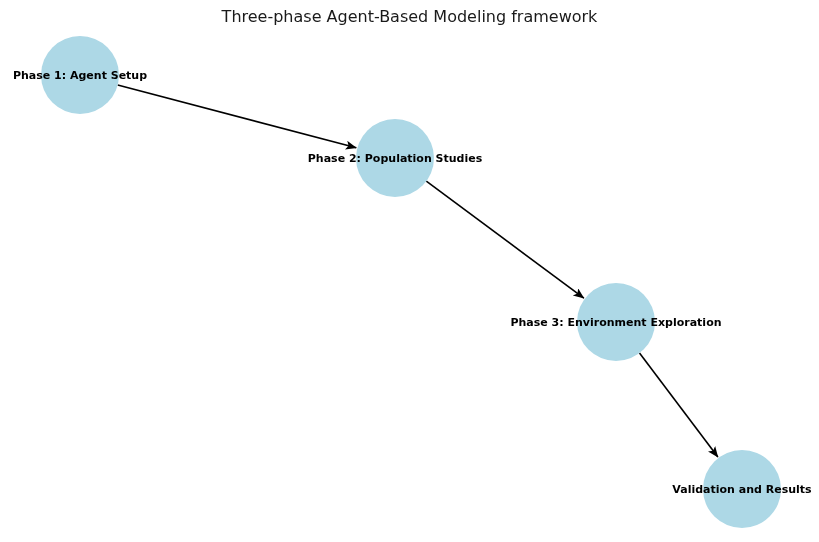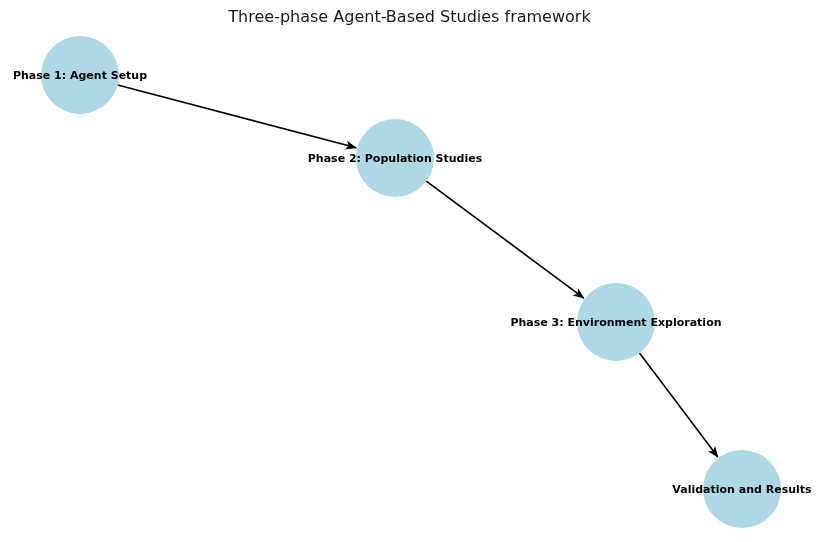--- a/index.html
+++ b/index.html
@@ -41,21 +41,21 @@
     font-family: "DejaVu Sans", sans-serif;
     font-size: 11px;
     font-weight: 700;
     text-anchor: middle;
   }
 </style>
 </head>
 <body>
 
 <div id="figure">
-  <div id="diagram-title">Three-phase Agent-Based Studies framework</div>
+  <div id="diagram-title">Three-phase Agent-Based Modeling framework</div>
   <svg id="diagram-svg" width="819" height="542" viewBox="0 0 819 542" xmlns="http://www.w3.org/2000/svg">
     <defs>
       <marker id="arrowhead" markerUnits="userSpaceOnUse" markerWidth="12" markerHeight="10" refX="10.5" refY="4.5" orient="auto">
         <path d="M0,0 L11,4.5 L0,9 L2.5,4.5 Z" fill="#000000"></path>
       </marker>
     </defs>
     <g id="edges-layer">
         <line x1="117.7" y1="84.9" x2="356.3" y2="147.8" stroke="#000000" stroke-width="1.6" marker-end="url(#arrowhead)" class="edge-line"></line>
         <line x1="426.3" y1="181.2" x2="583.9" y2="298.2" stroke="#000000" stroke-width="1.6" marker-end="url(#arrowhead)" class="edge-line"></line>
         <line x1="639.5" y1="353.1" x2="717.9" y2="457.1" stroke="#000000" stroke-width="1.6" marker-end="url(#arrowhead)" class="edge-line"></line>

